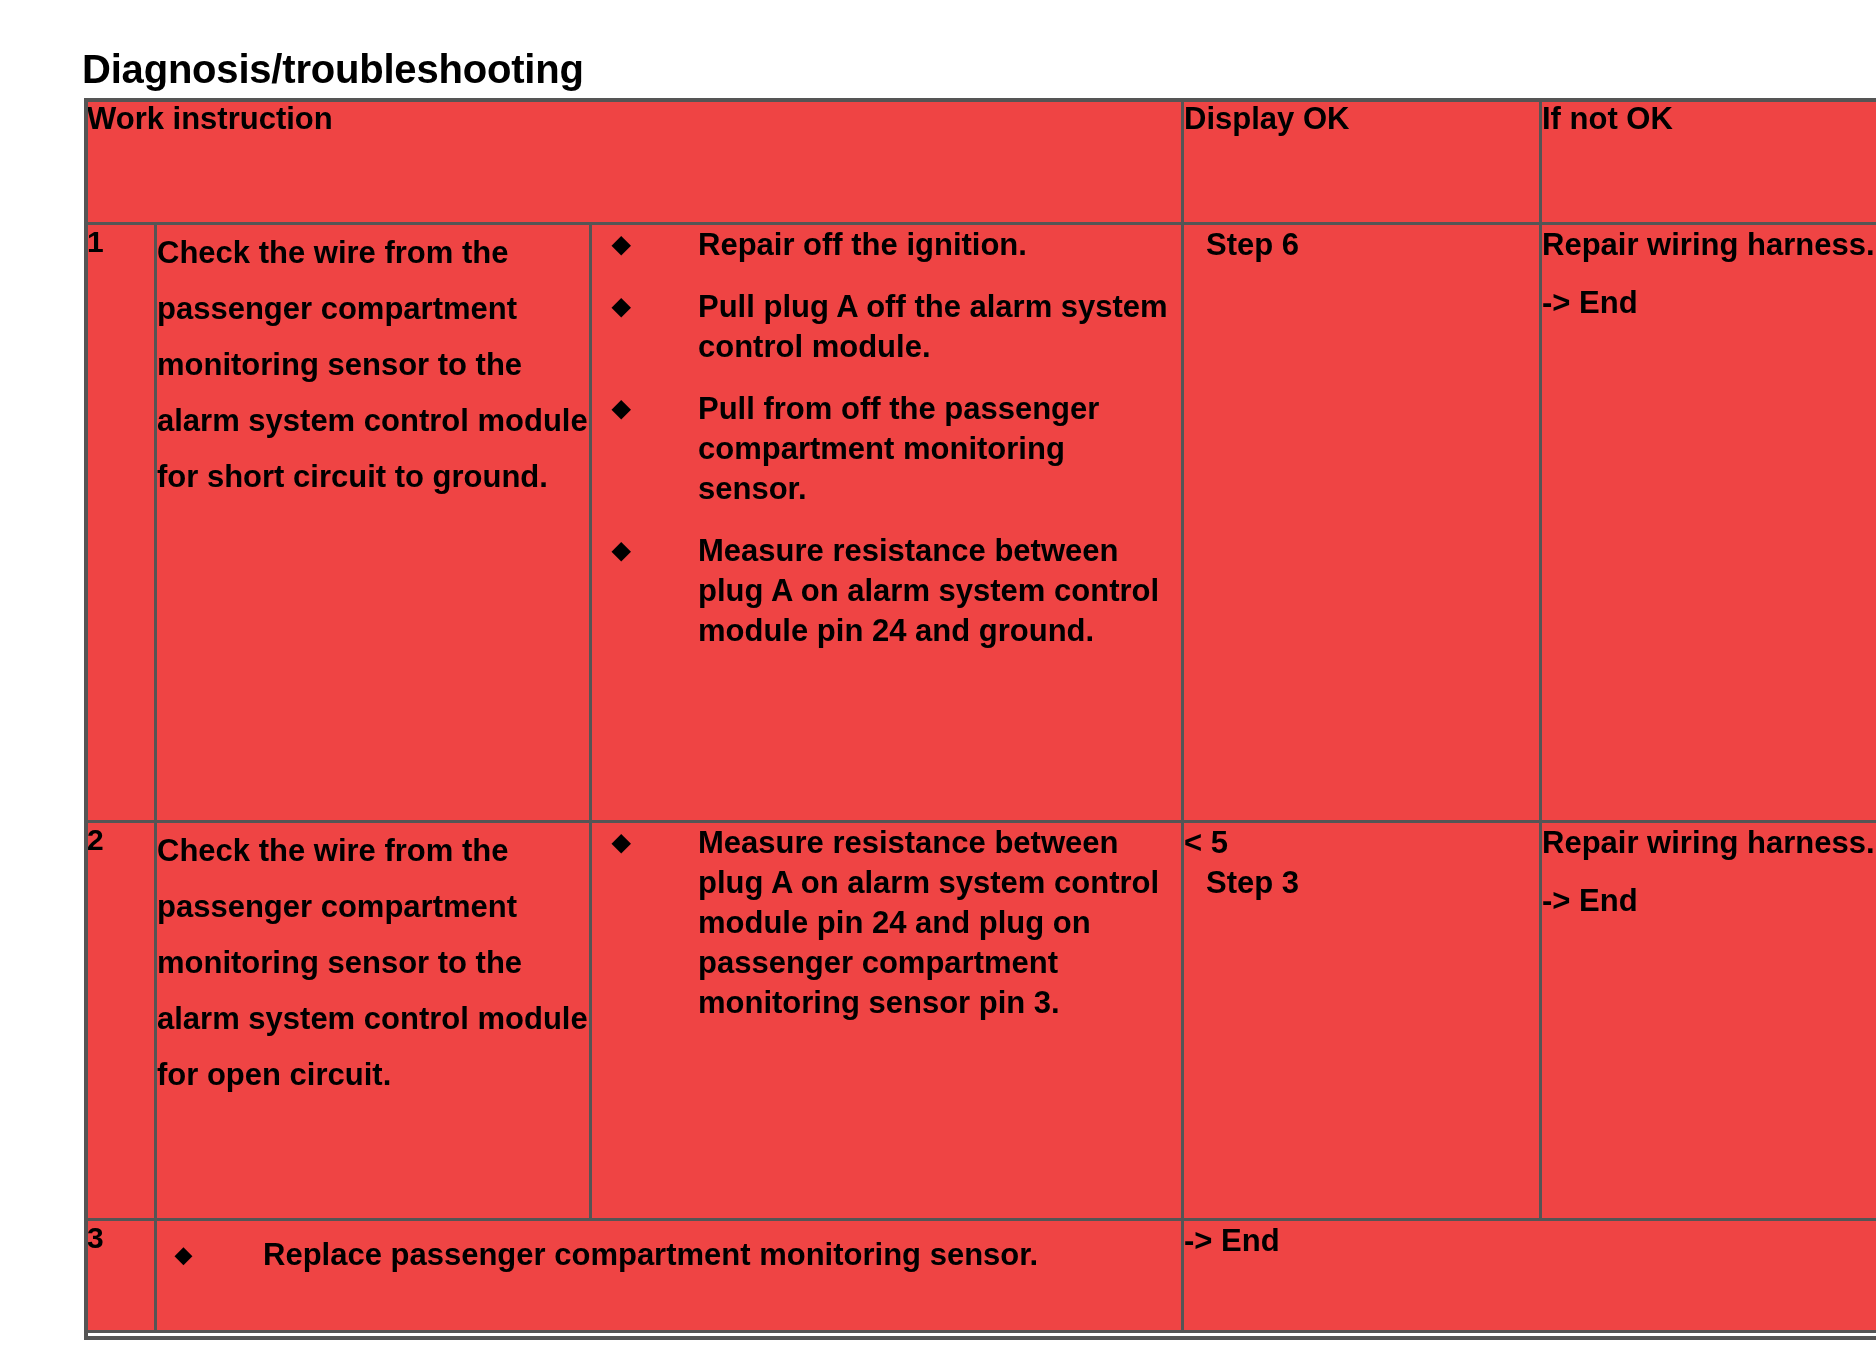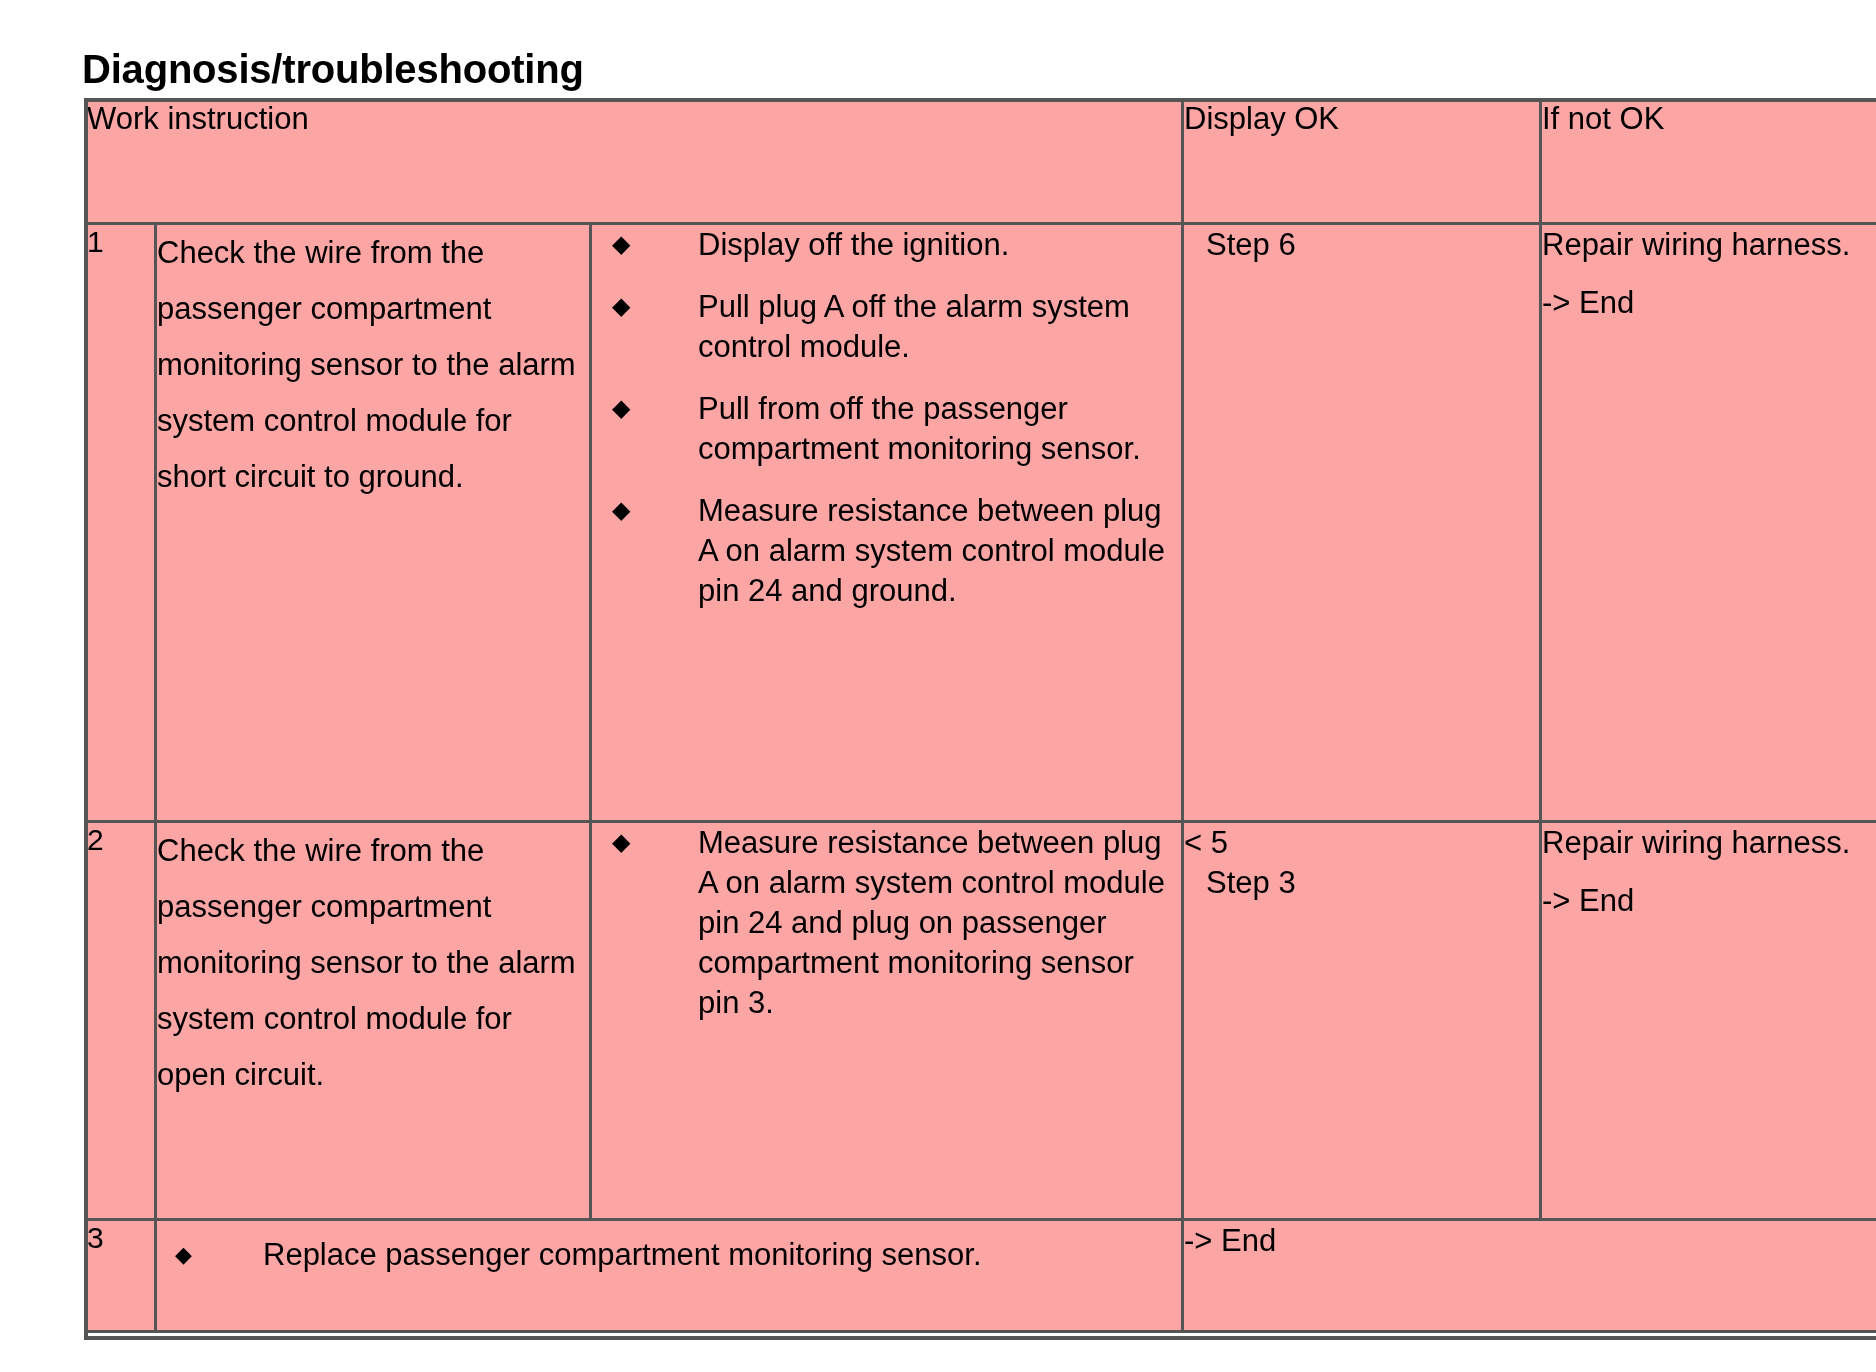--- a/index.html
+++ b/index.html
@@ -45,22 +45,22 @@
   #diag-table col.c-num   { width: 70px;  }
   #diag-table col.c-desc  { width: 435px; }
   #diag-table col.c-steps { width: 592px; }
   #diag-table col.c-ok    { width: 358px; }
   #diag-table col.c-nok   { width: 350px; }
 
   #diag-table td, #diag-table th {
     border: 3px solid #555555;
     vertical-align: top;
     padding: 0;
-    background: #fca5a5;
-    font-weight: normal;
+    background: #ef4444;
+    font-weight: bold;
     text-align: left;
   }
   
   #diag-table {
     outline: none;
   }
   .tbl-wrap {
     position: absolute;
     left: 40px;
     top: 98px;
@@ -188,21 +188,21 @@
     </thead>
     <tbody>
 
       <tr class="row-1">
         <td class="num-cell">1</td>
         <td class="desc-cell">Check the wire from the passenger compartment monitoring sensor to the alarm system control module for short circuit to ground.</td>
         <td class="steps-cell">
           <ul class="bullets">
             <li>
               <span class="bullet-glyph">◆</span>
-              <span>Display off the ignition.</span>
+              <span>Repair off the ignition.</span>
             </li>
             <li>
               <span class="bullet-glyph">◆</span>
               <span>Pull plug A off the alarm system control module.</span>
             </li>
             <li>
               <span class="bullet-glyph">◆</span>
               <span>Pull from off the passenger compartment monitoring sensor.</span>
             </li>
             <li>

